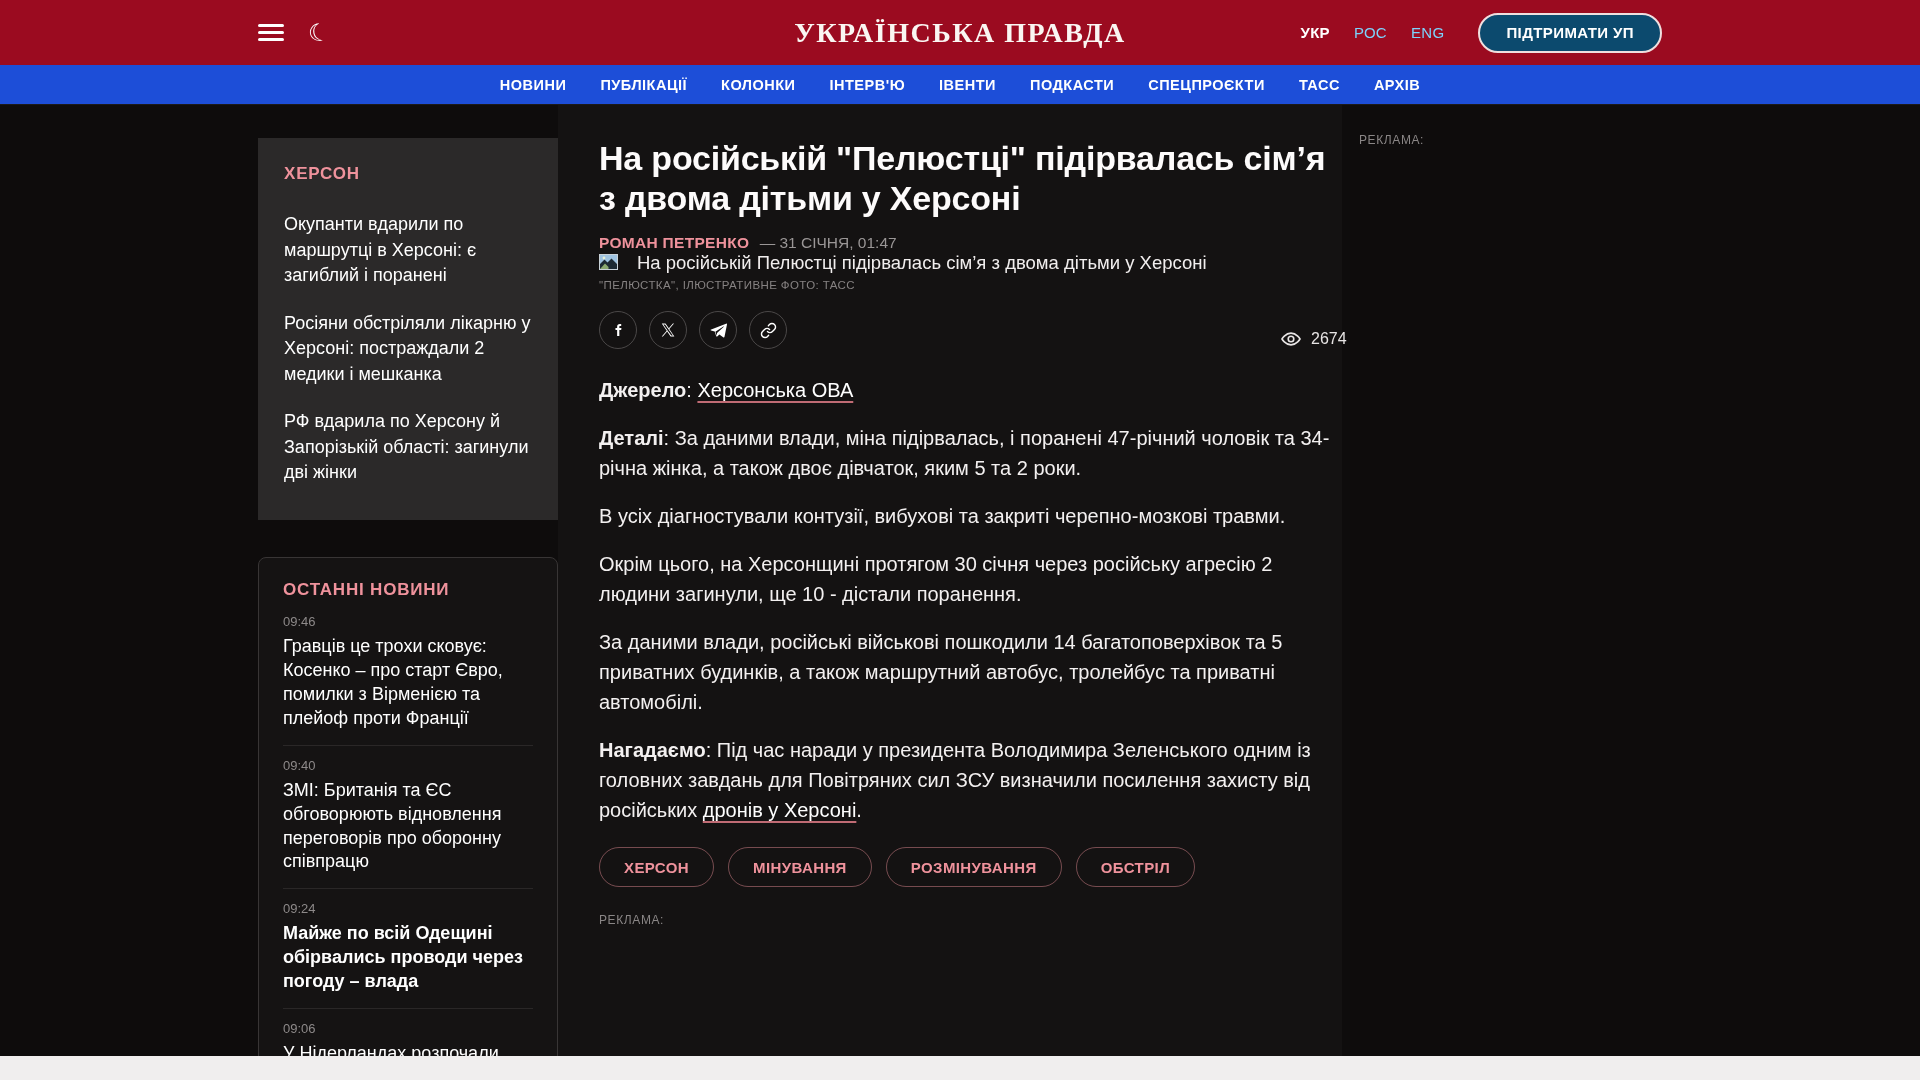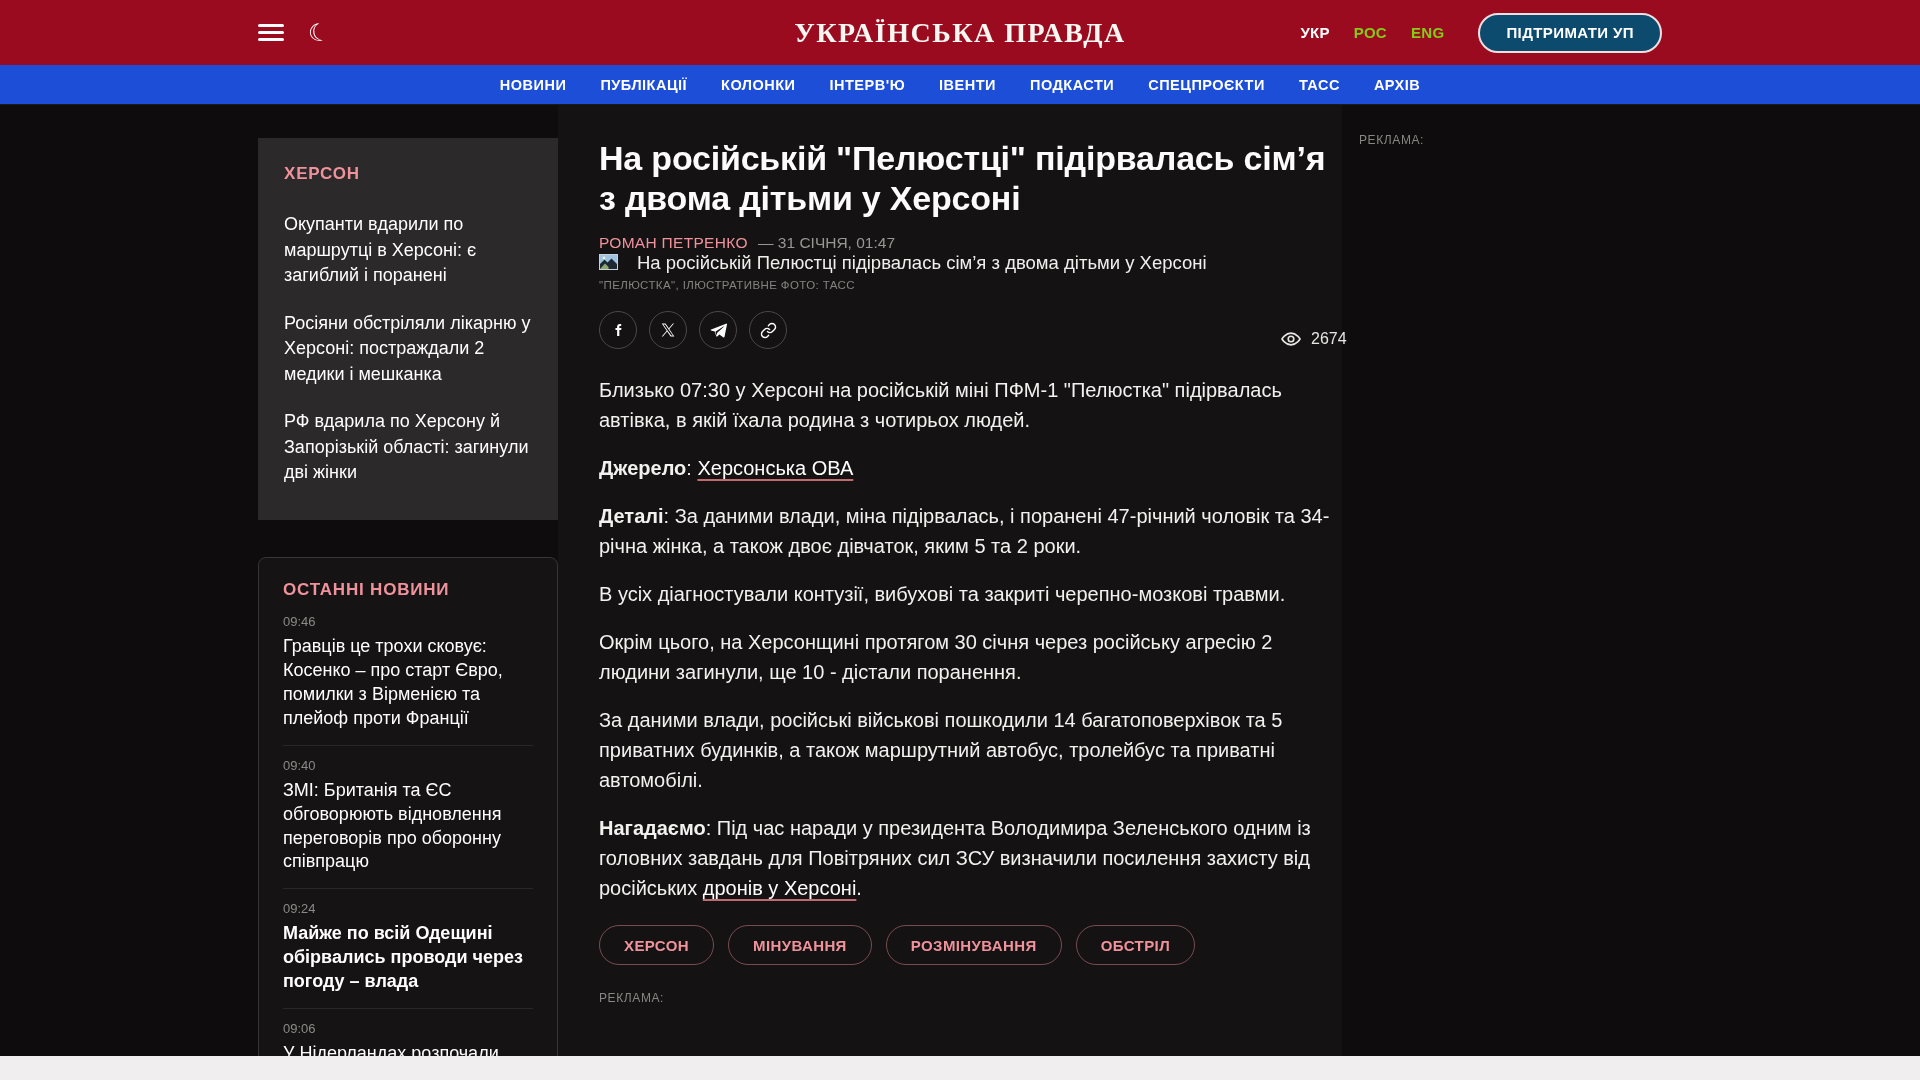--- a/index.html
+++ b/index.html
@@ -9,21 +9,21 @@
 
   
   .topbar { position:absolute; top:0; left:0; width:100%; height:65px; background:#9b0b20; }
   .topbar-inner { position:relative; width:1404px; height:100%; margin:0 auto; display:flex; align-items:center; }
   .left-ctrls { display:flex; align-items:center; gap:24px; }
   .burger { width:26px; height:18px; display:flex; flex-direction:column; justify-content:space-between; cursor:pointer; background:none; border:none; }
   .burger span { display:block; height:3.4px; width:100%; background:#fff; border-radius:2px; }
   .moon { color:#fff; font-size:24px; line-height:1; cursor:pointer; background:none; border:none; transform:rotate(-12deg); }
   .logo { position:absolute; left:50%; top:50%; transform:translate(-50%,-50%); font-family:"Liberation Serif", serif; font-weight:700; font-size:28px; letter-spacing:1.5px; color:#faf6f2; white-space:nowrap; text-decoration:none; }
   .right-ctrls { margin-left:auto; display:flex; align-items:center; gap:24px; }
-  .lang { color:#84cc16; font-size:15px; text-decoration:none; letter-spacing:.3px;font-weight:bold; }
+  .lang { color:#7dd3fc; font-size:15px; text-decoration:none; letter-spacing:.3px; }
   .lang.active { color:#fff; font-weight:700; }
   .support-btn { margin-left:10px; height:40px; padding:0 26px; border-radius:21px; background:#0c4a6e; border:2.5px solid #f0dfdf; color:#fff; font-weight:700; font-size:15px; letter-spacing:.4px; cursor:pointer; font-family:inherit; }
 
   
   .navbar { position:absolute; top:65px; left:0; width:100%; height:40px; background:#1d4ed8; border-bottom:1px solid #1b1919; }
   .navbar-inner { width:1404px; height:100%; margin:0 auto; display:flex; align-items:center; justify-content:center; gap:34px; }
   .nav-link { color:#fff; font-size:14.5px; font-weight:700; letter-spacing:.5px; text-decoration:none; white-space:nowrap; }
   .article-panel-abs { position:absolute; left:558px; top:105px; width:784px; height:951px; background:#141212; }
 
   
@@ -38,21 +38,21 @@
   .latest-item + .latest-item { border-top:1px solid #2a2727; }
   .latest-time { color:#8d8989; font-size:13px; margin-bottom:6px; }
   .latest-title { color:#fff; font-size:18px; line-height:1.33; text-decoration:none; display:block; }
   .latest-item.bold .latest-title { font-weight:700; }
   .latest-fade { position:absolute; left:0; right:0; bottom:0; height:26px; background:linear-gradient(rgba(21,19,19,0), rgba(14,12,12,.9)); pointer-events:none; }
 
   
   .article { position:absolute; left:599px; top:138px; width:735px; }
   .article h1 { color:#fdfbfb; font-size:34px; line-height:1.18; font-weight:700; letter-spacing:-.2px; }
   .byline { margin-top:16px; font-size:15.5px; }
-  .author { color:#ef929c; font-weight:400; letter-spacing:.3px; text-decoration:none; }
+  .author { color:#ef929c; font-weight:700; letter-spacing:.3px; text-decoration:none; }
   .pubdate { color:#9a9696; margin-left:6px; }
   .img-alt-row { display:flex; align-items:flex-start; gap:19px; color:#f1eeee; font-size:18.5px; line-height:1.2; }
   .img-alt-row svg { margin-top:2px; flex:0 0 auto; }
   .img-caption { margin-top:5px; color:#868282; font-size:11.5px; letter-spacing:.4px; }
   .share-row { margin-top:20px; display:flex; align-items:center; gap:12px; }
   .share-btn { width:38px; height:38px; border-radius:50%; border:1px solid #4b4848; background:transparent; display:flex; align-items:center; justify-content:center; cursor:pointer; color:#fff; }
   .views { position:absolute; left:1280px; top:330px; display:flex; align-items:center; gap:9px; color:#e8e5e5; font-size:16px; }
   .body-copy { margin-top:26px; }
   .body-copy p { color:#f3f0f0; font-size:20px; line-height:1.5; margin-bottom:18px; }
   .body-copy .b { font-weight:700; }
@@ -180,21 +180,20 @@
         </button>
         <button class="share-btn">
           <svg width="17" height="17" viewBox="0 0 24 24" fill="none" stroke="#fff" stroke-width="2" stroke-linecap="round">
             <path d="M10.5 13.5a5 5 0 0 0 7.07 0l2.83-2.83a5 5 0 1 0-7.07-7.07L11.8 5.13"></path>
             <path d="M13.5 10.5a5 5 0 0 0-7.07 0L3.6 13.33a5 5 0 1 0 7.07 7.07l1.52-1.52"></path>
           </svg>
         </button>
       </div>
 
     <div class="body-copy" id="body-copy">
-        <p><span>Близько 07:30 у Херсоні на російській міні ПФМ-1 "Пелюстка" підірвалась автівка, в якій їхала родина з чотирьох людей.</span></p>
         <p><span class="b">Джерело</span><span>: </span><a class="body-link" href="#">Херсонська ОВА</a></p>
         <p><span class="b">Деталі</span><span>: За даними влади, міна підірвалась, і поранені 47-річний чоловік та 34-річна жінка, а також двоє дівчаток, яким 5 та 2 роки.</span></p>
         <p><span>В усіх діагностували контузії, вибухові та закриті черепно-мозкові травми.</span></p>
         <p><span>Окрім цього, на Херсонщині протягом 30 січня через російську агресію 2 людини загинули, ще 10 - дістали поранення.</span></p>
         <p><span>За даними влади, російські військові пошкодили 14 багатоповерхівок та 5 приватних будинків, а також маршрутний автобус, тролейбус та приватні автомобілі.</span></p>
         <p><span class="b">Нагадаємо</span><span>: Під час наради у президента Володимира Зеленського одним із головних завдань для Повітряних сил ЗСУ визначили посилення захисту від російських </span><a class="body-link" href="#">дронів у Херсоні</a><span>.</span></p>
       </div>
 
     <div class="tags-row" id="tags-row">
         <a class="tag" href="#">ХЕРСОН</a>

